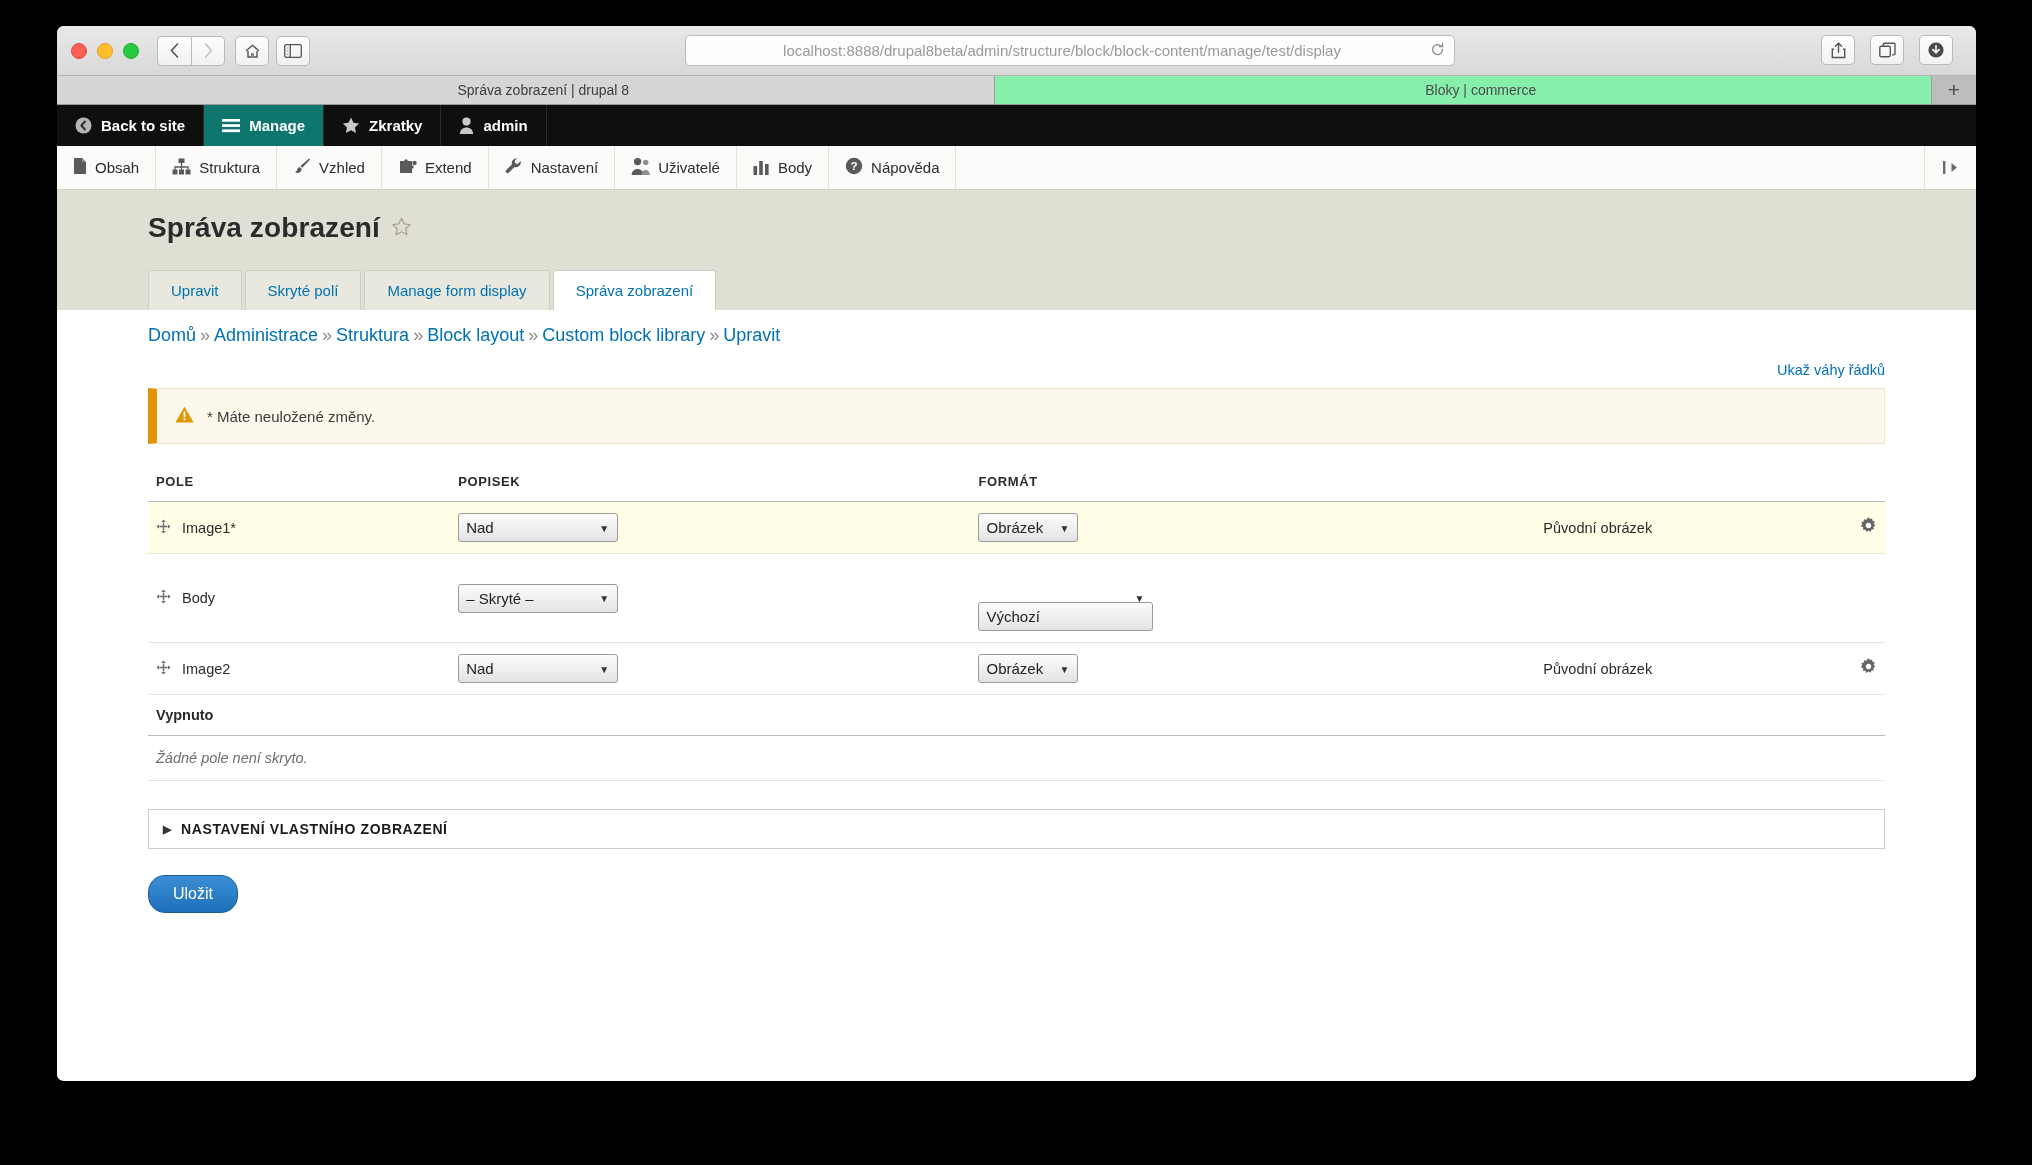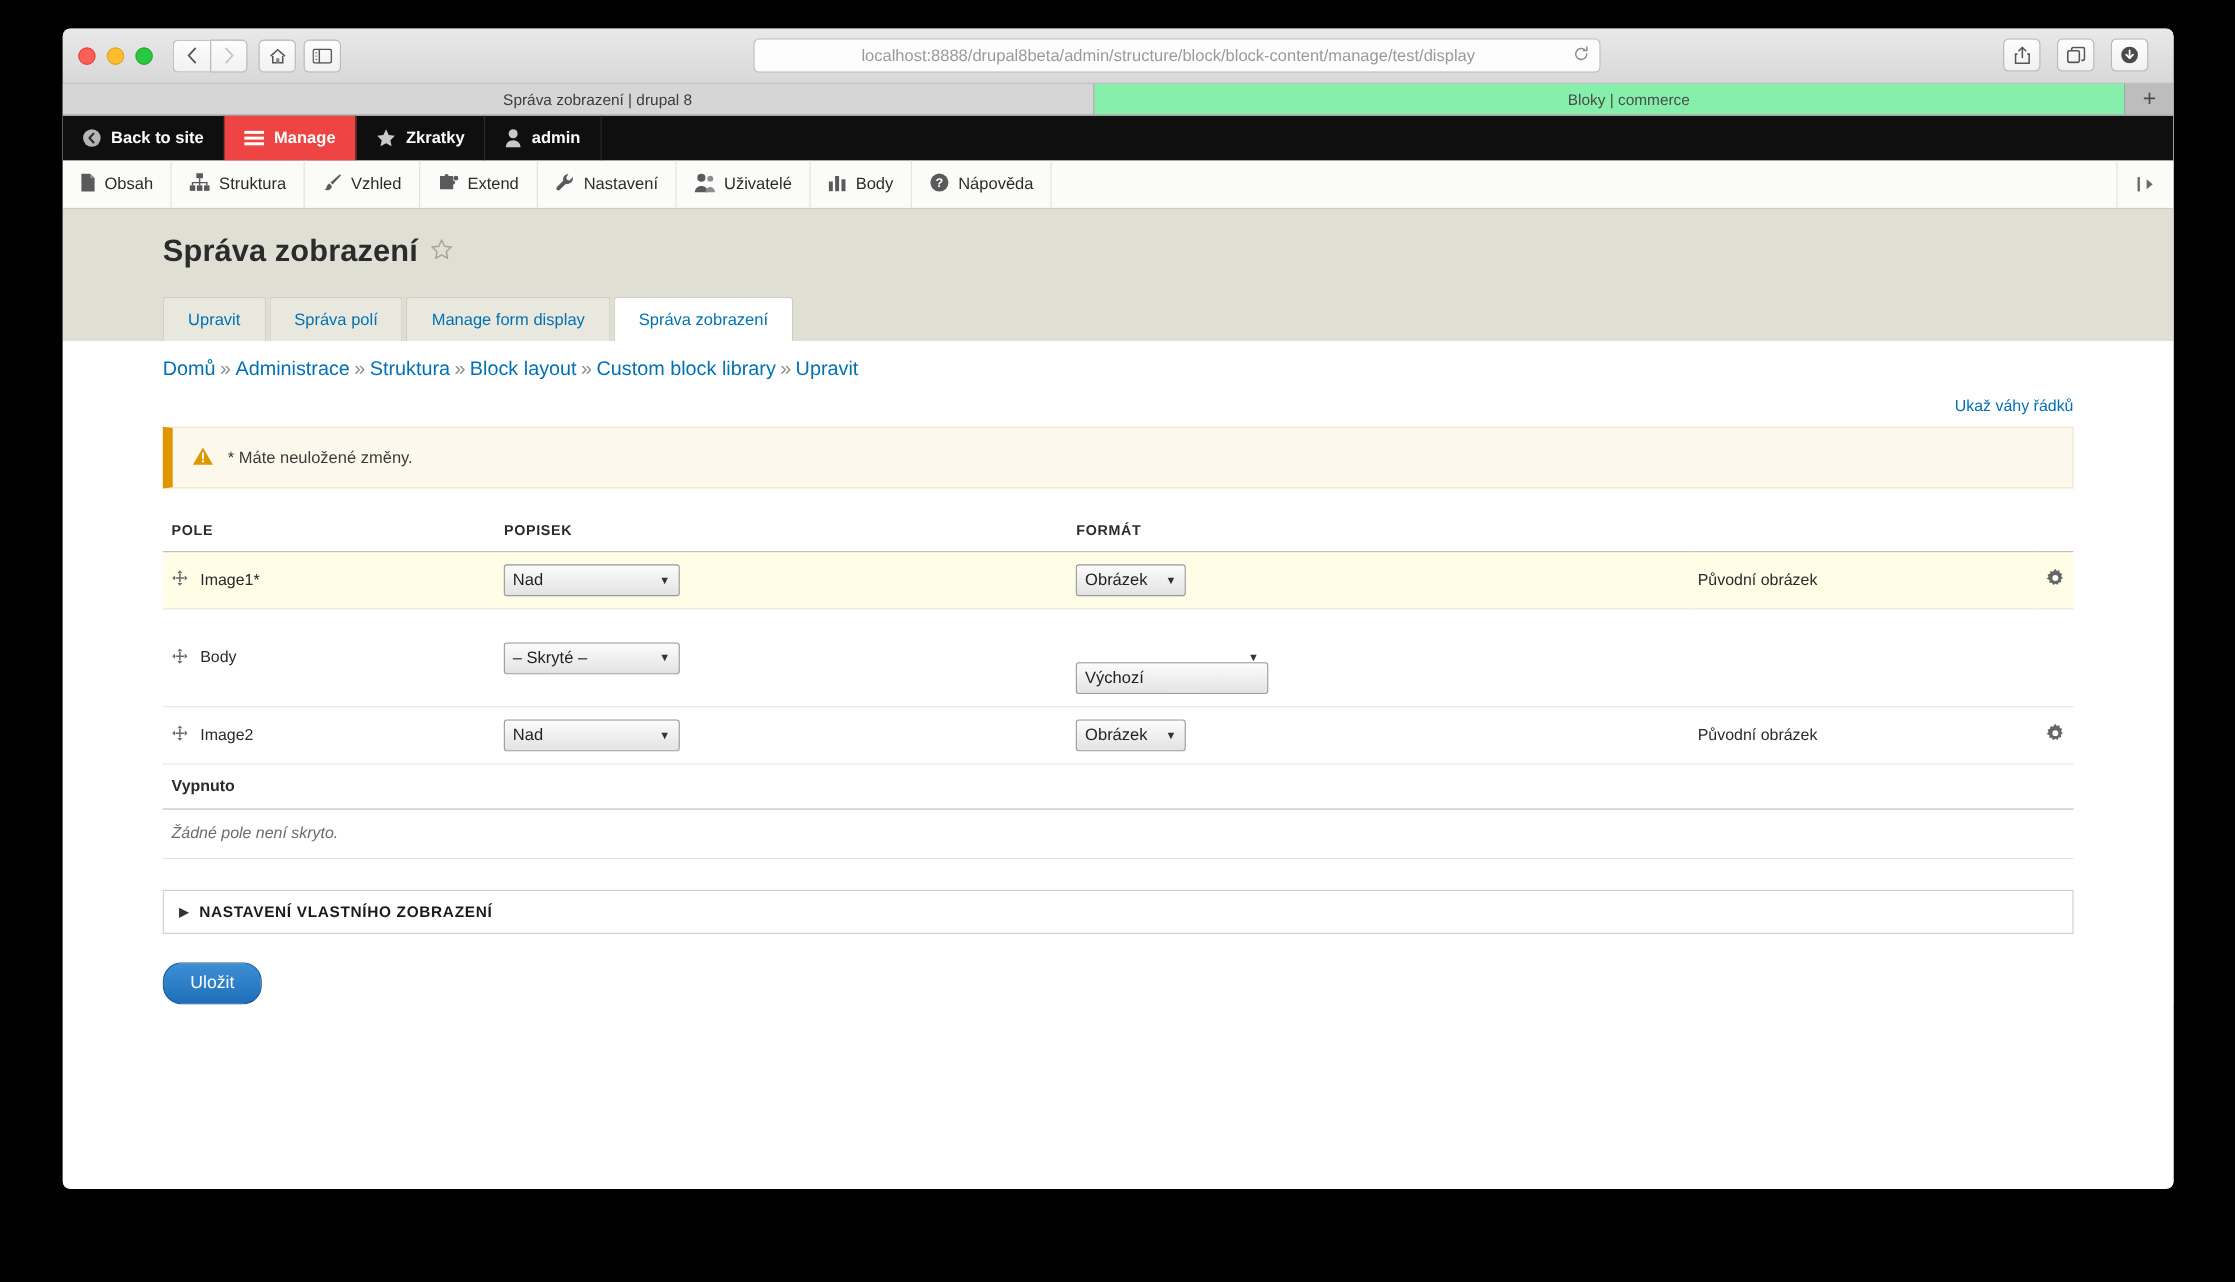--- a/index.html
+++ b/index.html
@@ -101,21 +101,21 @@
   .admin-toolbar {
     height: 41px; background: #0f0f0f;
     display: flex; align-items: stretch;
     font-size: 15px;
   }
   .atb-item {
     display: flex; align-items: center; gap: 9px;
     padding: 0 18px; color: #fff; font-weight: bold;
     border-right: 1px solid #2b2b2b;
   }
-  .atb-item.active { background: #ef4444; }
+  .atb-item.active { background: #0f766e; }
   .atb-item .ic { display: flex; align-items: center; }
 
   .menu-bar {
     height: 44px; background: #fbfbf9;
     border-bottom: 1px solid #cfcec4;
     display: flex; align-items: stretch;
     font-size: 15px;
     position: relative;
   }
   .menu-item {
@@ -458,21 +458,21 @@
           <h1 class="page-title">
             <span>Správa zobrazení</span>
             <span class="star-ic">
               <svg width="21" height="20" viewBox="0 0 21 20">
                   <path d="M10.5 1.2l2.6 5.6 6.1.8-4.5 4.2 1.2 6-5.4-3-5.4 3 1.2-6L1.8 7.6l6.1-.8z" fill="none" stroke="#a5a48f" stroke-width="1.3" stroke-linejoin="round"></path>
                 </svg>
             </span>
           </h1>
           <div class="tabs-row">
             <div class="ptab"><span>Upravit</span></div>
-            <div class="ptab"><span>Správa polí</span></div>
+            <div class="ptab"><span>Skryté polí</span></div>
             <div class="ptab"><span>Manage form display</span></div>
             <div class="ptab active"><span>Správa zobrazení</span></div>
           </div>
         </div>
       </div>
 
       <div class="white-body">
         <div class="content-wrap">
 
           <div class="breadcrumb">

